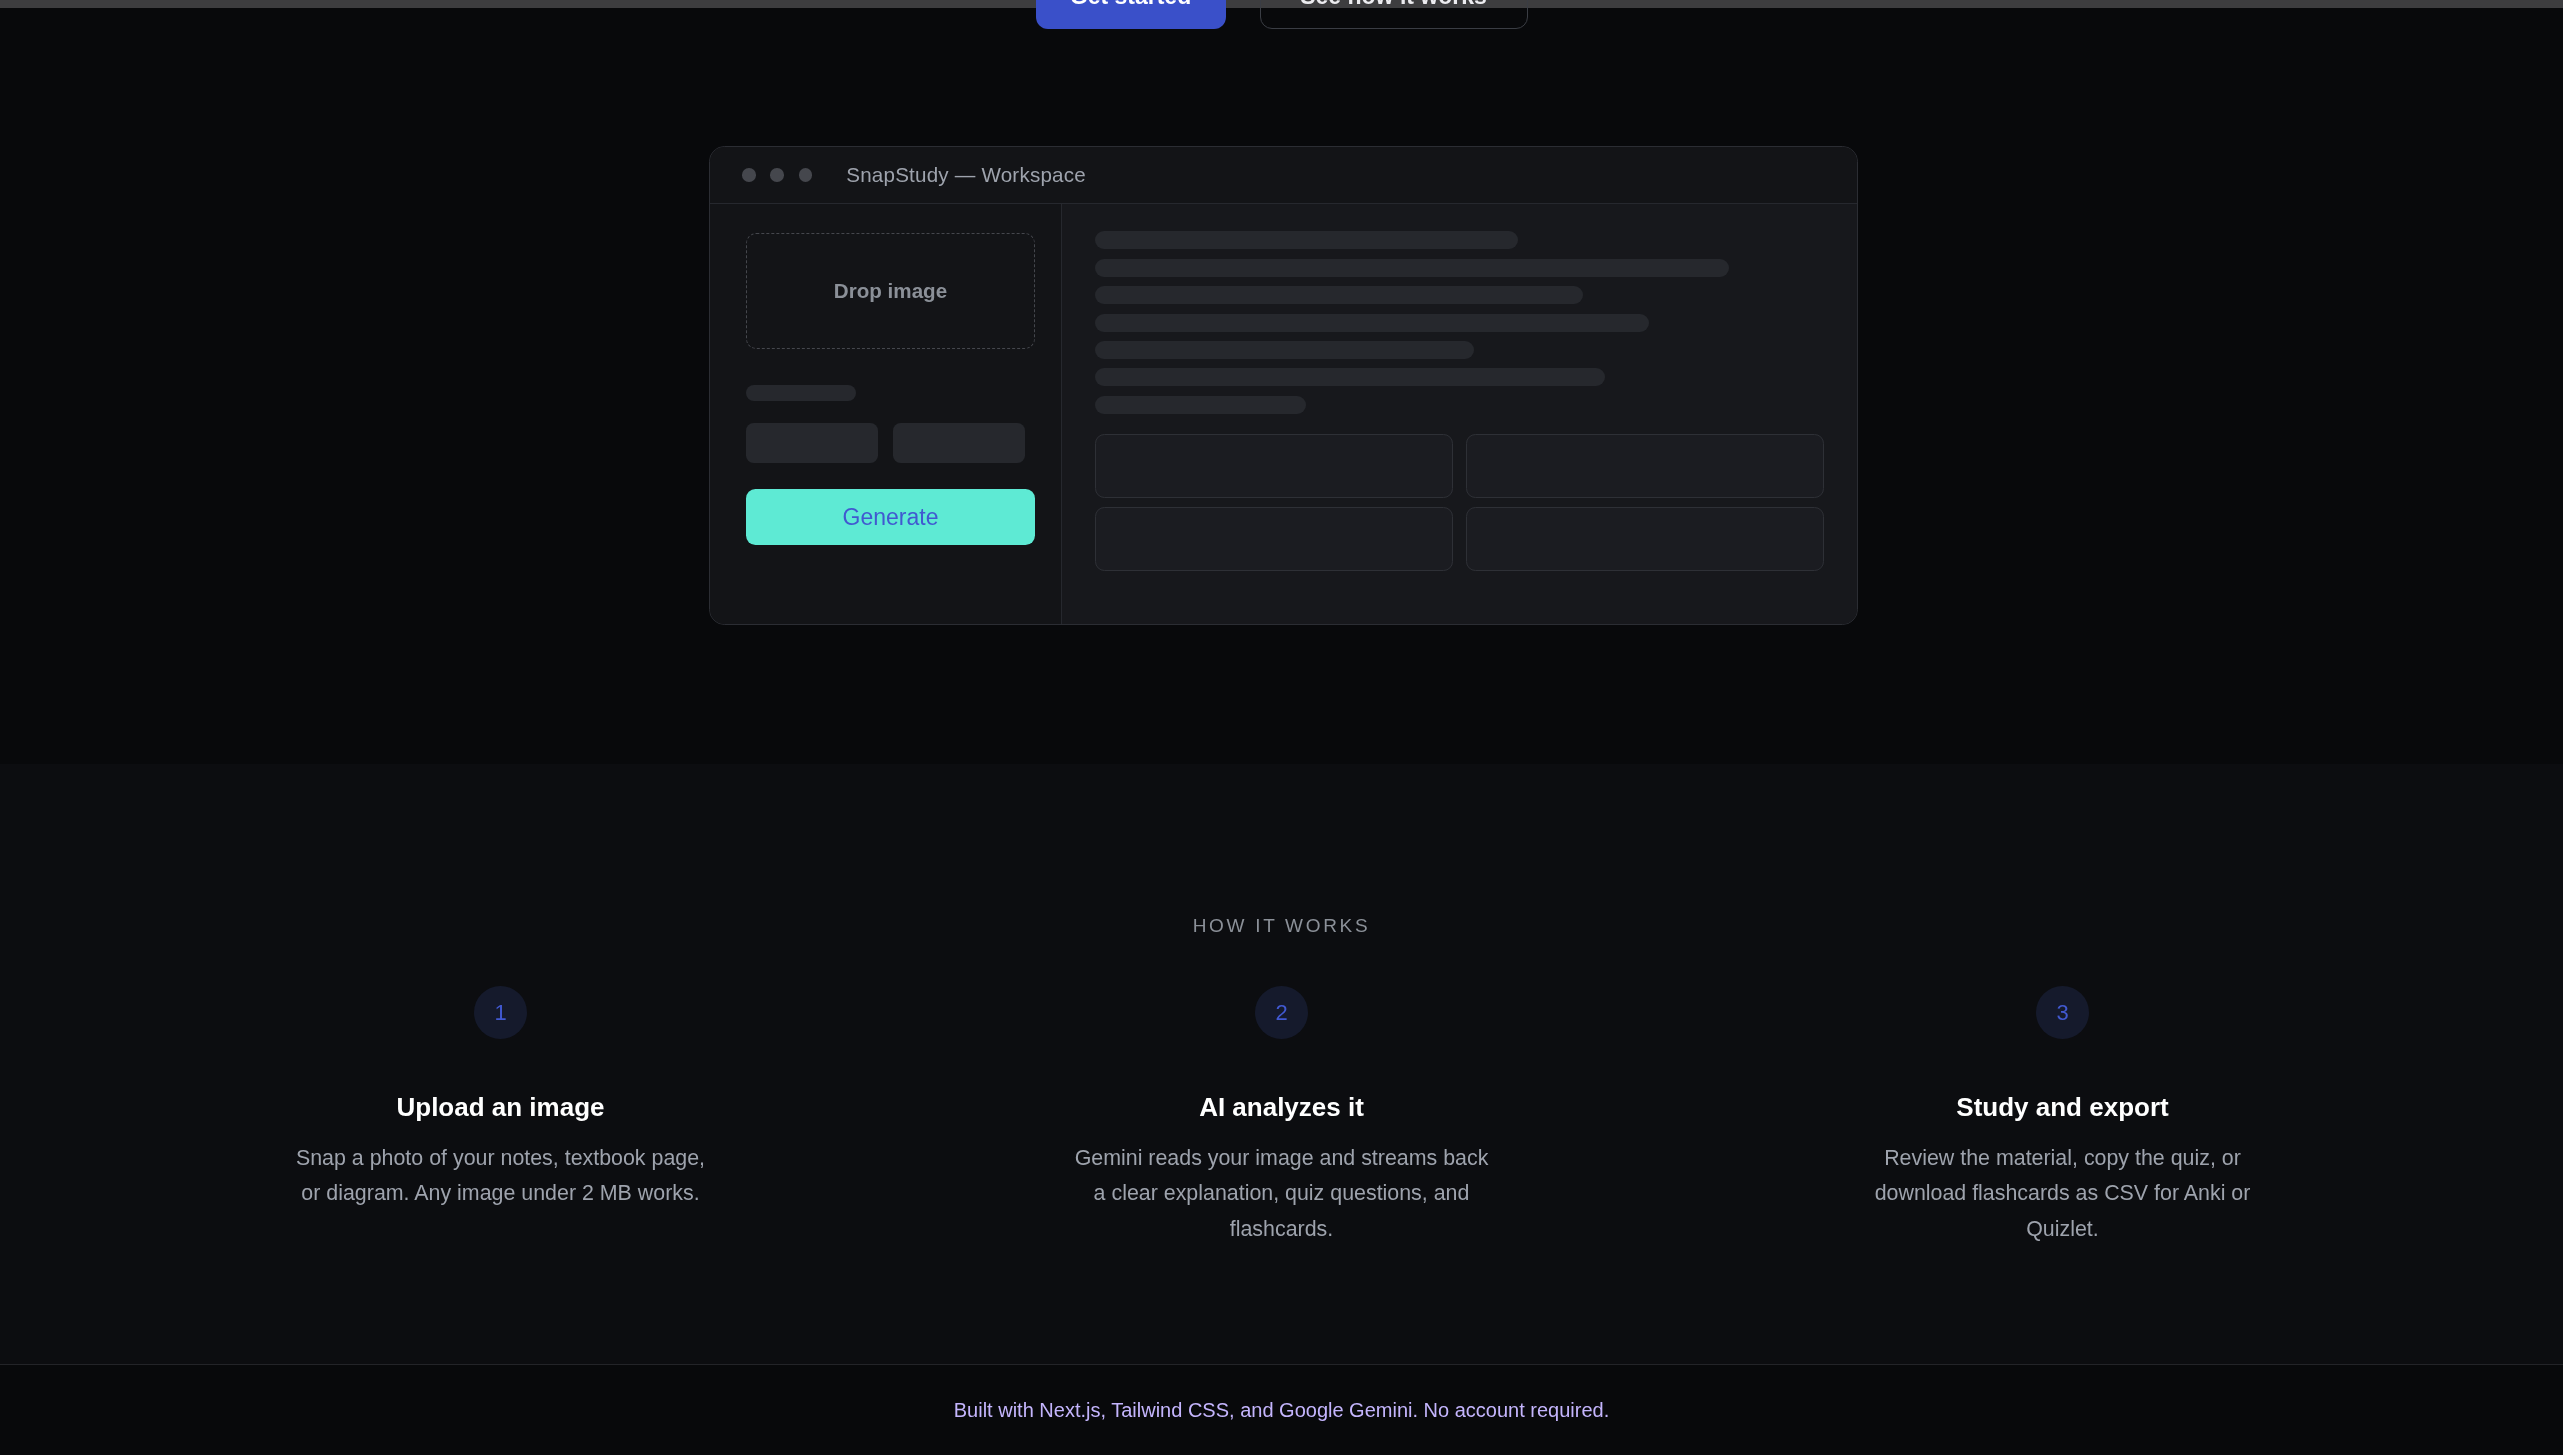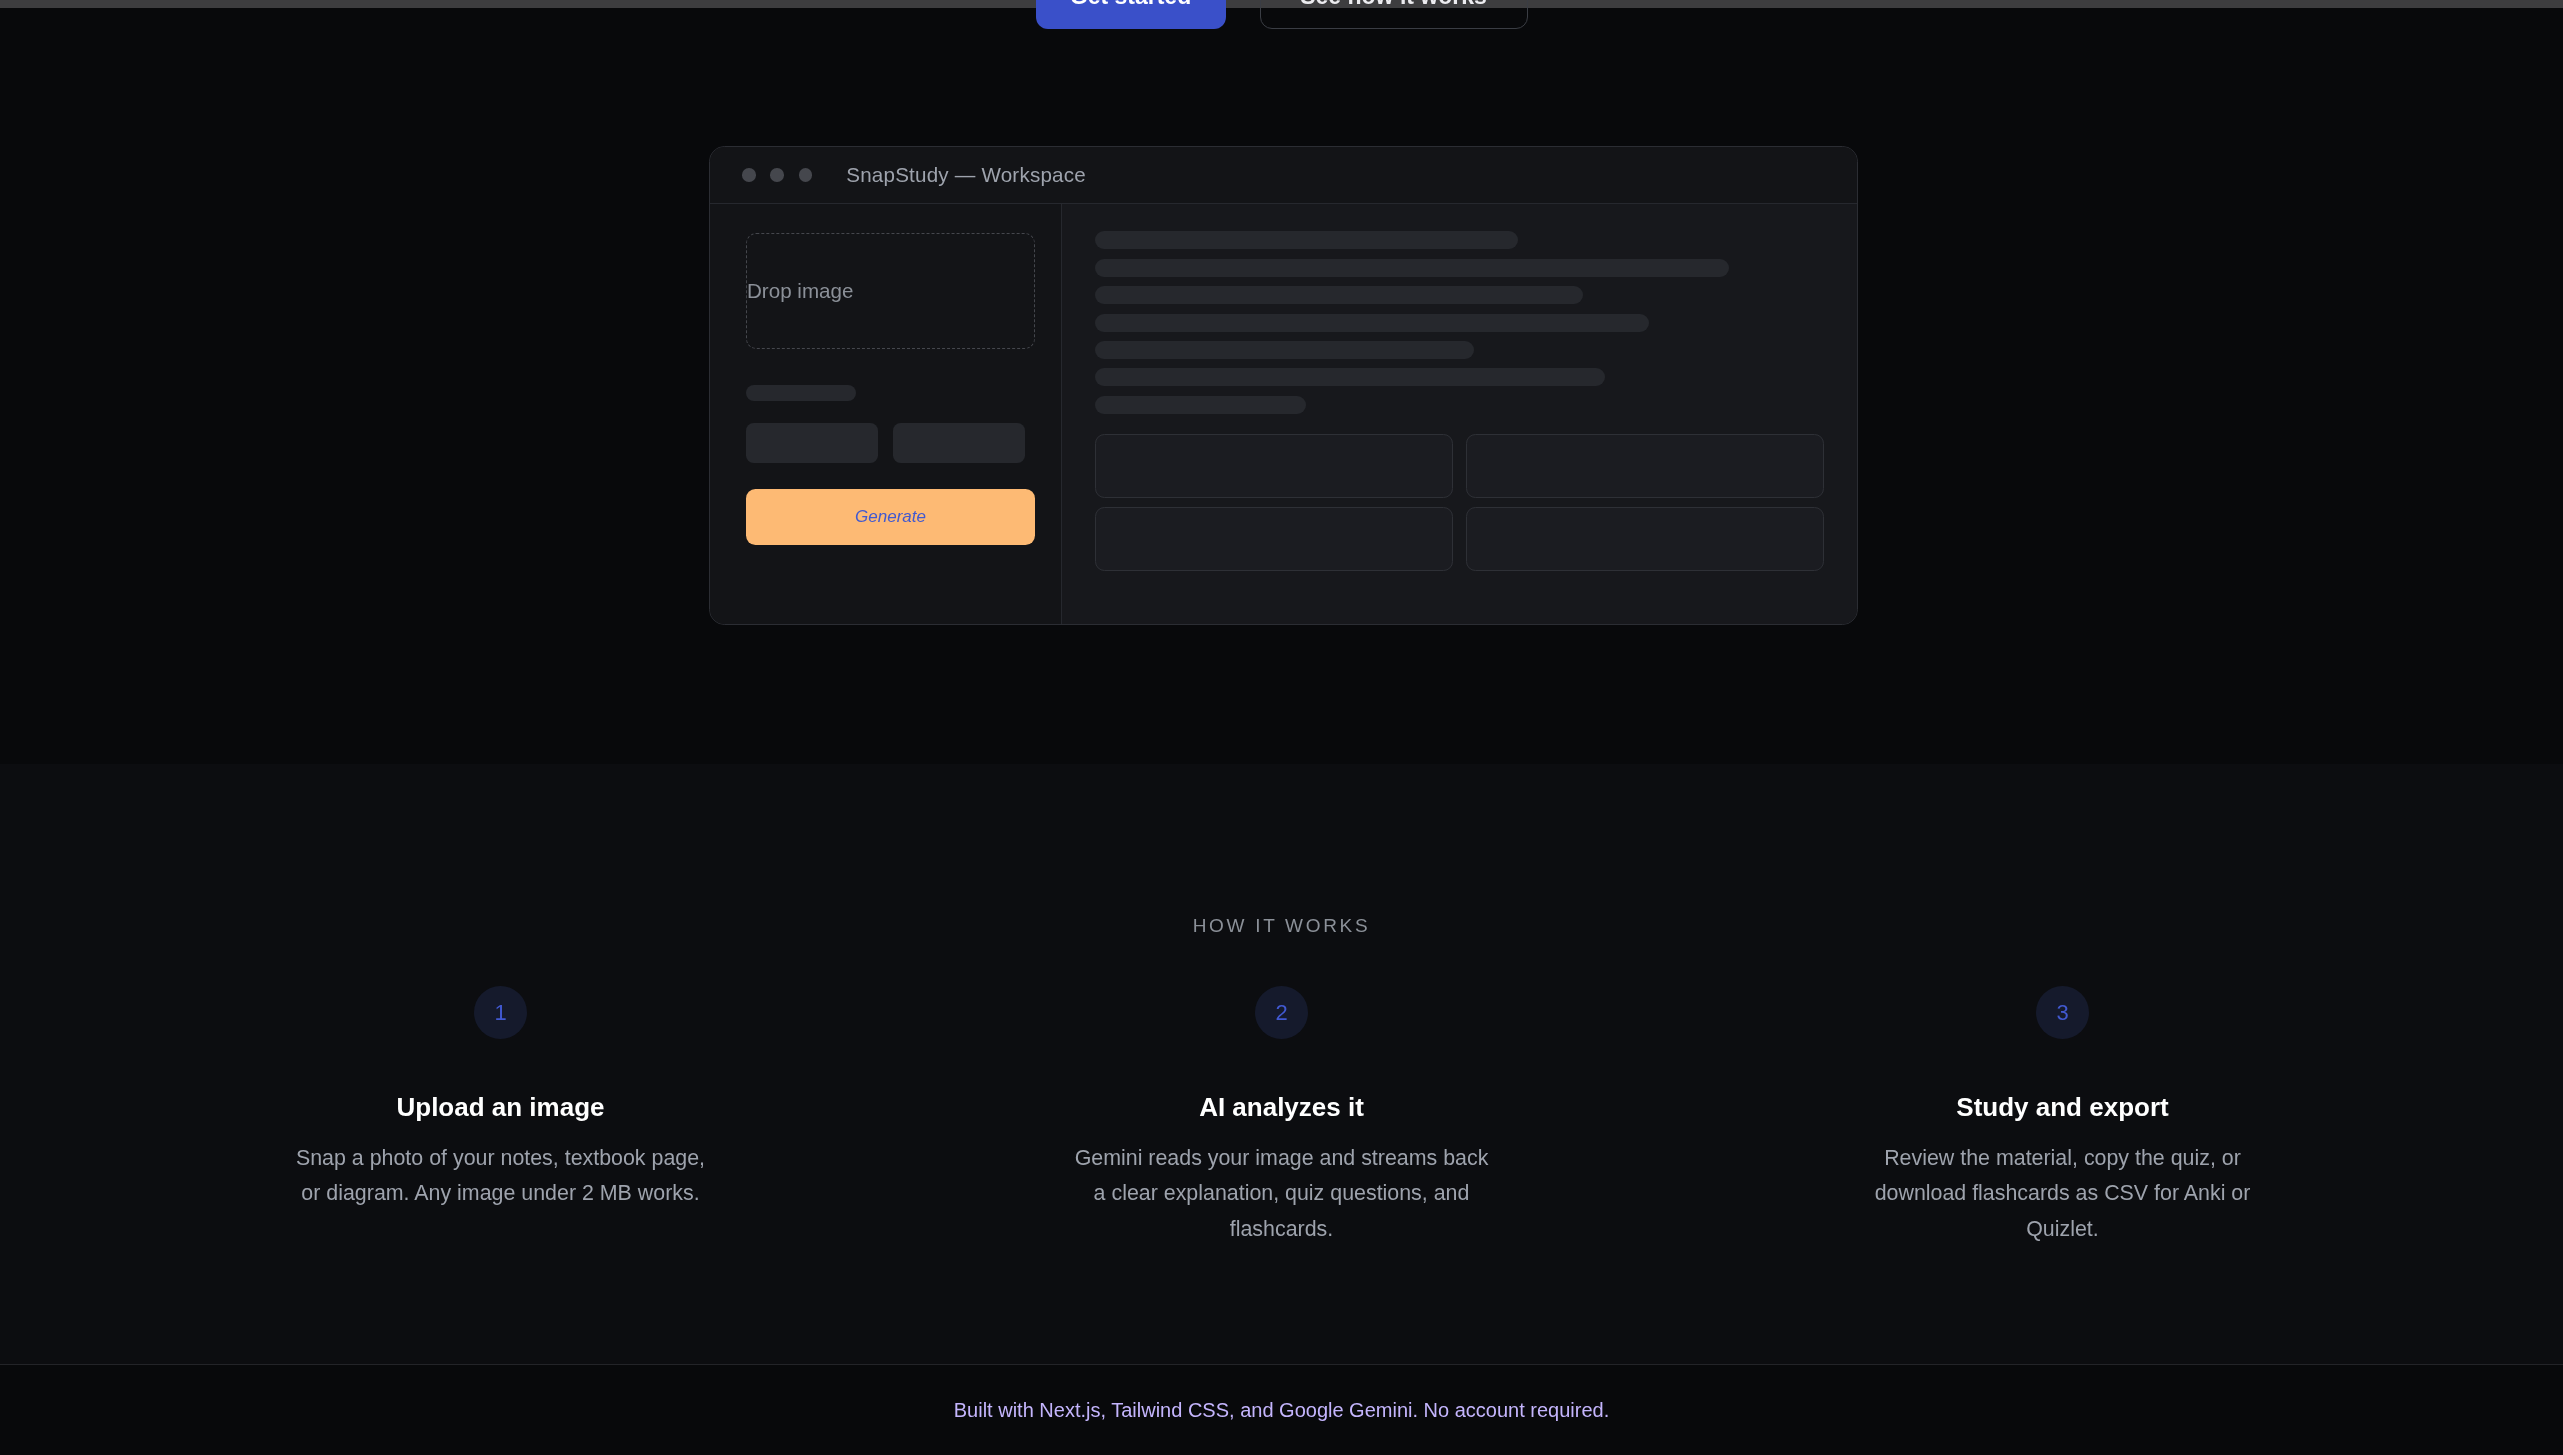--- a/index.html
+++ b/index.html
@@ -118,24 +118,25 @@
     background: #17181c;
   }
 
   .dropzone {
     width: 289px;
     height: 116px;
     border: 1.7px dashed #45474d;
     border-radius: 10.3px;
     display: flex;
     align-items: center;
-    justify-content: flex-start;
+    justify-content: center;
     color: #8b9098;
     font-size: 20.6px;
     cursor: pointer;
+    font-weight: bold;
   }
 
   .skel-label {
     margin-top: 36px;
     width: 110px;
     height: 16.3px;
     border-radius: 8.6px;
     background: #26282d;
   }
   .skel-input-row {
@@ -147,30 +148,29 @@
     width: 137px;
     height: 40px;
     border-radius: 7.7px;
     background: #26282d;
   }
   .generate-btn {
     margin-top: 26px;
     width: 289px;
     height: 56px;
     border-radius: 9.4px;
-    background: #fdba74;
+    background: #5eead4;
     color: #4159d0;
-    font-size: 17px;
+    font-size: 23px;
     display: flex;
     align-items: center;
     justify-content: center;
     border: none;
     cursor: pointer;
     font-family: "Liberation Sans", sans-serif;
-    font-style: italic;
   }
 
   .skel-line {
     height: 18px;
     border-radius: 9.4px;
     background: #26282d;
     margin-bottom: 9.4px;
   }
   .skel-card-grid {
     margin-top: 20.6px;

